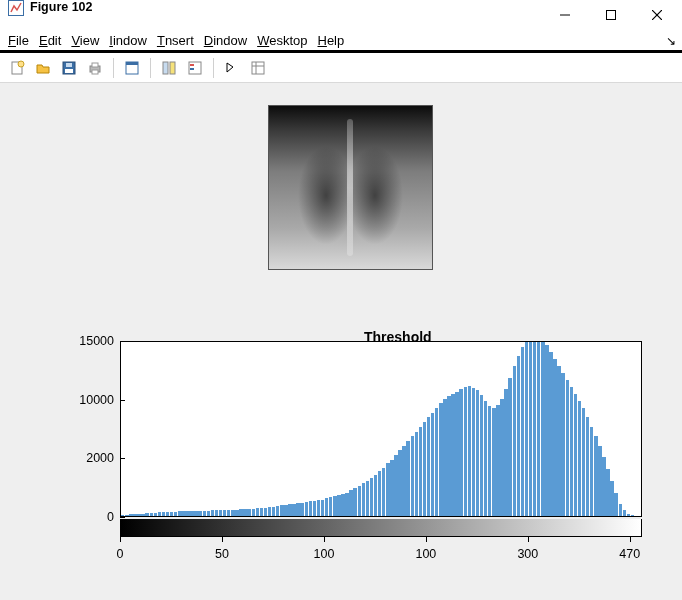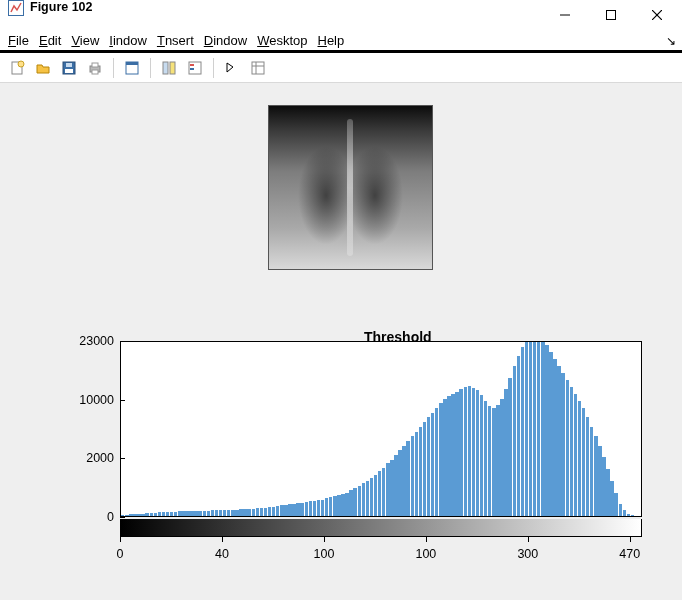--- a/index.html
+++ b/index.html
@@ -289,27 +289,27 @@
           </div>
       </div>
       <div class="gray-ramp"></div>
       <div id="yticks">
           <div class="ytick" style="top:176px">0</div>
           <div class="ytick-mark" style="top:176px"></div>
           <div class="ytick" style="top:117.33333333333334px">2000</div>
           <div class="ytick-mark" style="top:117.33333333333334px"></div>
           <div class="ytick" style="top:58.66666666666667px">10000</div>
           <div class="ytick-mark" style="top:58.66666666666667px"></div>
-          <div class="ytick" style="top:0px">23000</div>
+          <div class="ytick" style="top:0px">15000</div>
           <div class="ytick-mark" style="top:0px"></div>
         </div>
       <div id="xticks">
           <div class="xtick" style="left:76px">0</div>
           <div class="xtick-mark" style="left:76px"></div>
-          <div class="xtick" style="left:177.953125px">40</div>
+          <div class="xtick" style="left:177.953125px">50</div>
           <div class="xtick-mark" style="left:177.953125px"></div>
           <div class="xtick" style="left:279.90625px">100</div>
           <div class="xtick-mark" style="left:279.90625px"></div>
           <div class="xtick" style="left:381.859375px">100</div>
           <div class="xtick-mark" style="left:381.859375px"></div>
           <div class="xtick" style="left:483.8125px">300</div>
           <div class="xtick-mark" style="left:483.8125px"></div>
           <div class="xtick" style="left:585.765625px">470</div>
           <div class="xtick-mark" style="left:585.765625px"></div>
         </div>

